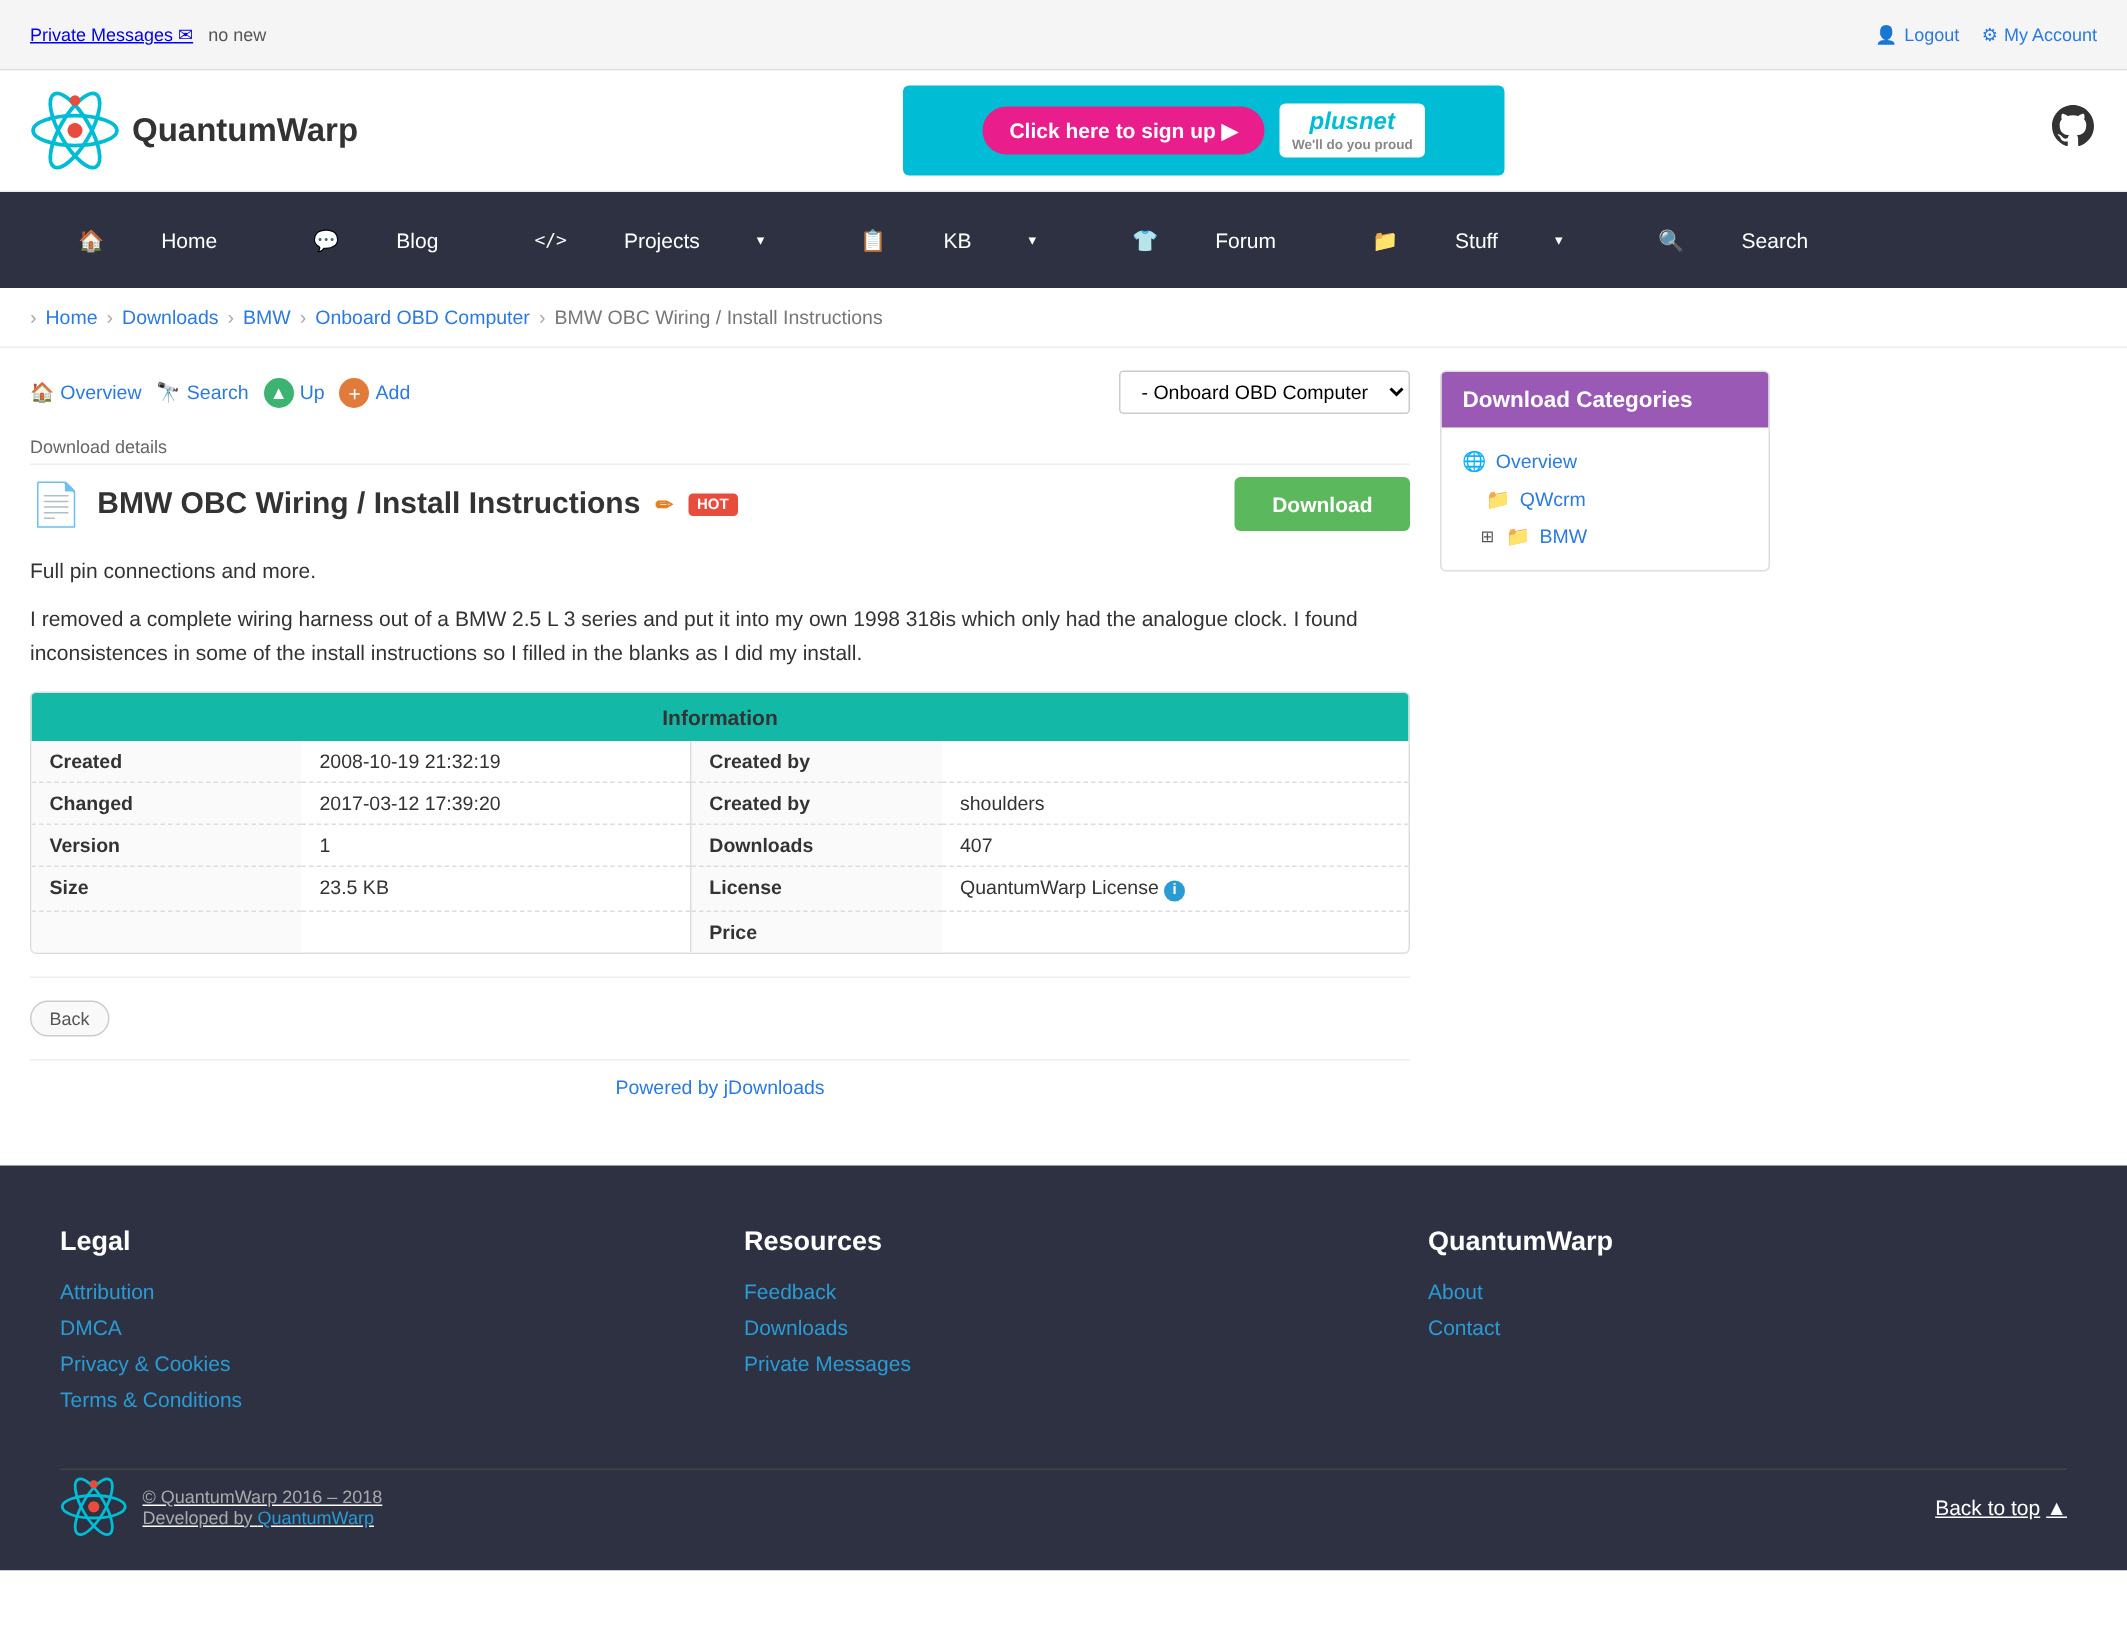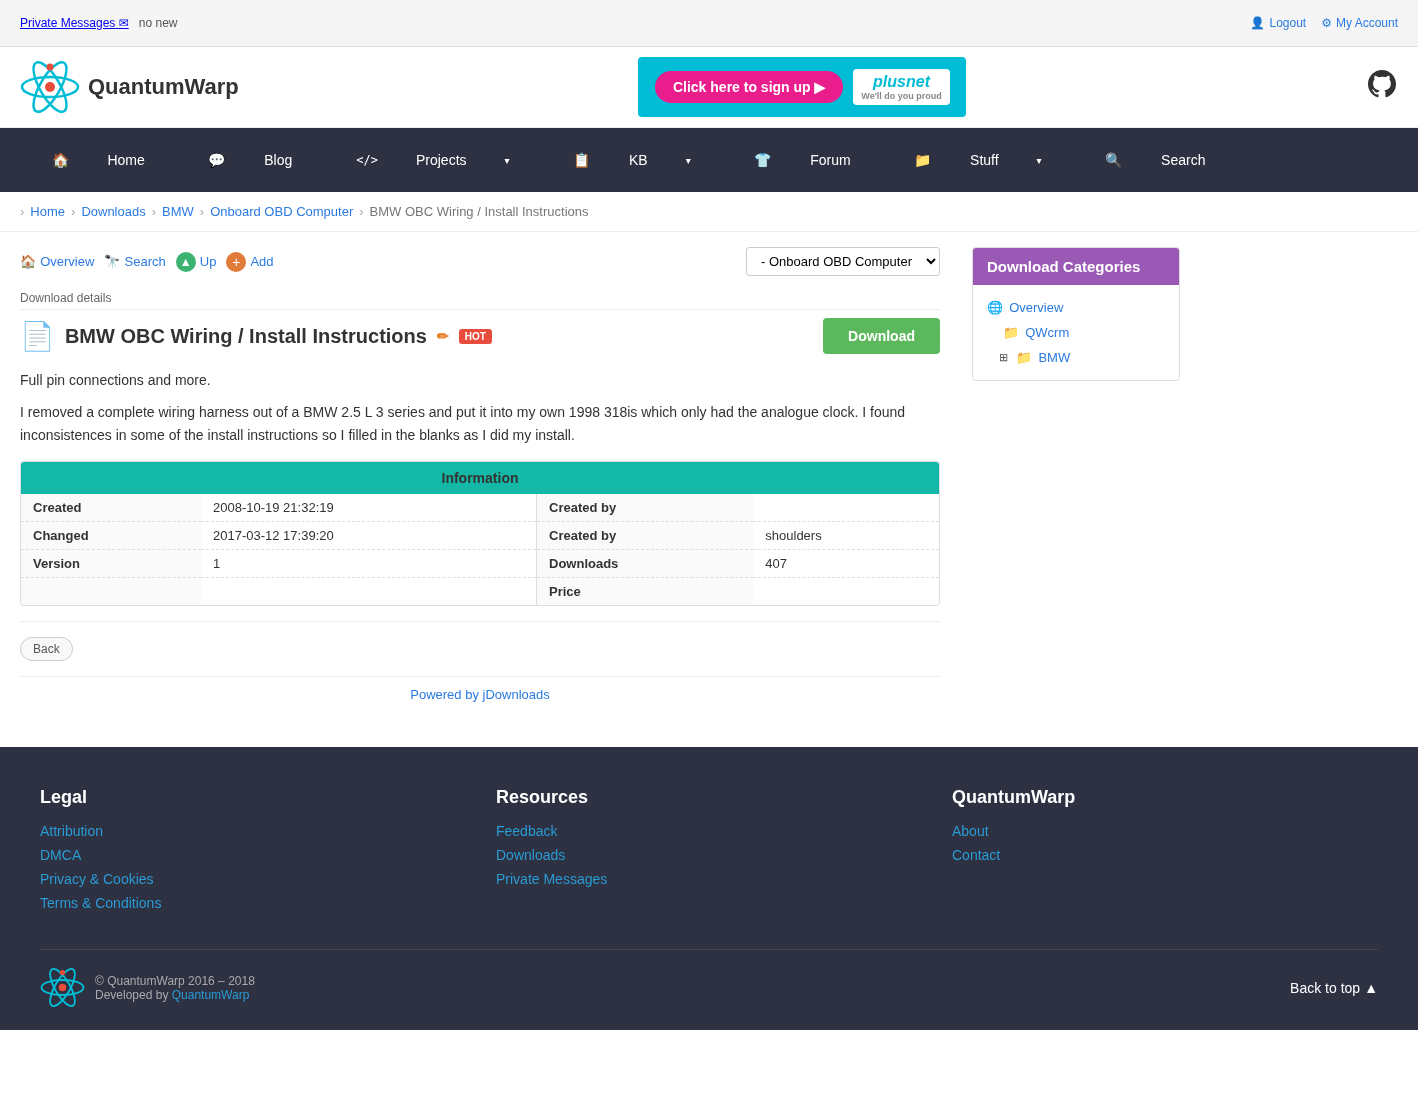--- a/index.html
+++ b/index.html
@@ -31,21 +31,21 @@
     }
     .logo { display: flex; align-items: center; gap: 8px; text-decoration: none; color: #333; font-size: 22px; font-weight: bold; }
     .logo-icon { width: 60px; height: 60px; }
     .banner { flex: 1; text-align: center; }
     .banner-img {
       background: #00bcd4;
       border-radius: 4px;
       display: inline-flex;
       align-items: center;
       justify-content: center;
-      width: 328px;
+      width: 401px;
       height: 60px;
       gap: 10px;
     }
     .banner-btn {
       background: #e91e8c;
       color: #fff;
       border: none;
       padding: 8px 18px;
       border-radius: 20px;
       font-size: 14px;
@@ -179,21 +179,21 @@
     }
     .powered-by {
       text-align: center; padding: 10px; color: #2a7ae2;
       font-size: 13px; border-top: 1px solid #eee; margin-top: 15px;
     }
     .powered-by a { color: #2a7ae2; text-decoration: none; }
 
     
     .sidebar { width: 220px; }
     .sidebar-box {
-      border: 1px solid #ddd; border-radius: 4px; overflow: hidden; margin-left: 12px;
+      border: 1px solid #ddd; border-radius: 4px; overflow: hidden;
     }
     .sidebar-title {
       background: #9b59b6; color: #fff;
       padding: 10px 14px; font-size: 15px; font-weight: bold;
     }
     .sidebar-content { padding: 10px; }
     .sidebar-item {
       display: flex; align-items: center; gap: 6px;
       padding: 5px 4px; font-size: 13px; color: #2a7ae2;
       cursor: pointer; text-decoration: none;
@@ -210,21 +210,21 @@
       display: grid; grid-template-columns: 1fr 1fr 1fr;
       gap: 30px; margin-bottom: 30px;
     }
     .footer-col h3 { font-size: 18px; font-weight: bold; margin-bottom: 15px; color: #fff; }
     .footer-col a {
       display: block; color: #2a9bd4; text-decoration: none;
       margin-bottom: 8px; font-size: 14px;
     }
     .footer-bottom {
       display: flex; align-items: center; justify-content: space-between;
-      border-top: 1px solid #444; padding-top: 15px;
+      border-top: 1px solid #444; padding-top: 2px; text-decoration: underline;
     }
     .footer-logo { display: flex; align-items: center; gap: 10px; }
     .footer-copyright { font-size: 12px; color: #aaa; }
     .footer-copyright a { color: #2a9bd4; text-decoration: none; }
     .back-to-top { color: #fff; cursor: pointer; font-size: 14px; display: flex; align-items: center; gap: 4px; }
 
     .license-info-icon {
       display: inline-block; width: 14px; height: 14px;
       background: #2a9bd4; color: #fff; border-radius: 50%;
       text-align: center; line-height: 14px; font-size: 10px;
@@ -395,20 +395,29 @@
             <td class="info-right">Created by</td>
             <td>shoulders</td>
           </tr>
           <tr>
             <td>Version</td>
             <td>1</td>
             <td class="info-right">Downloads</td>
             <td>407</td>
           </tr>
           <tr>
+            <td>Size</td>
+            <td>23.5 KB</td>
+            <td class="info-right">License</td>
+            <td>
+              QuantumWarp License
+              <span class="license-info-icon">i</span>
+            </td>
+          </tr>
+          <tr>
             <td></td>
             <td></td>
             <td class="info-right">Price</td>
             <td></td>
           </tr>
         </tbody>
       </table>
     </div>
 
     <hr style="border:none;border-top:1px solid #eee;margin:15px 0;">

